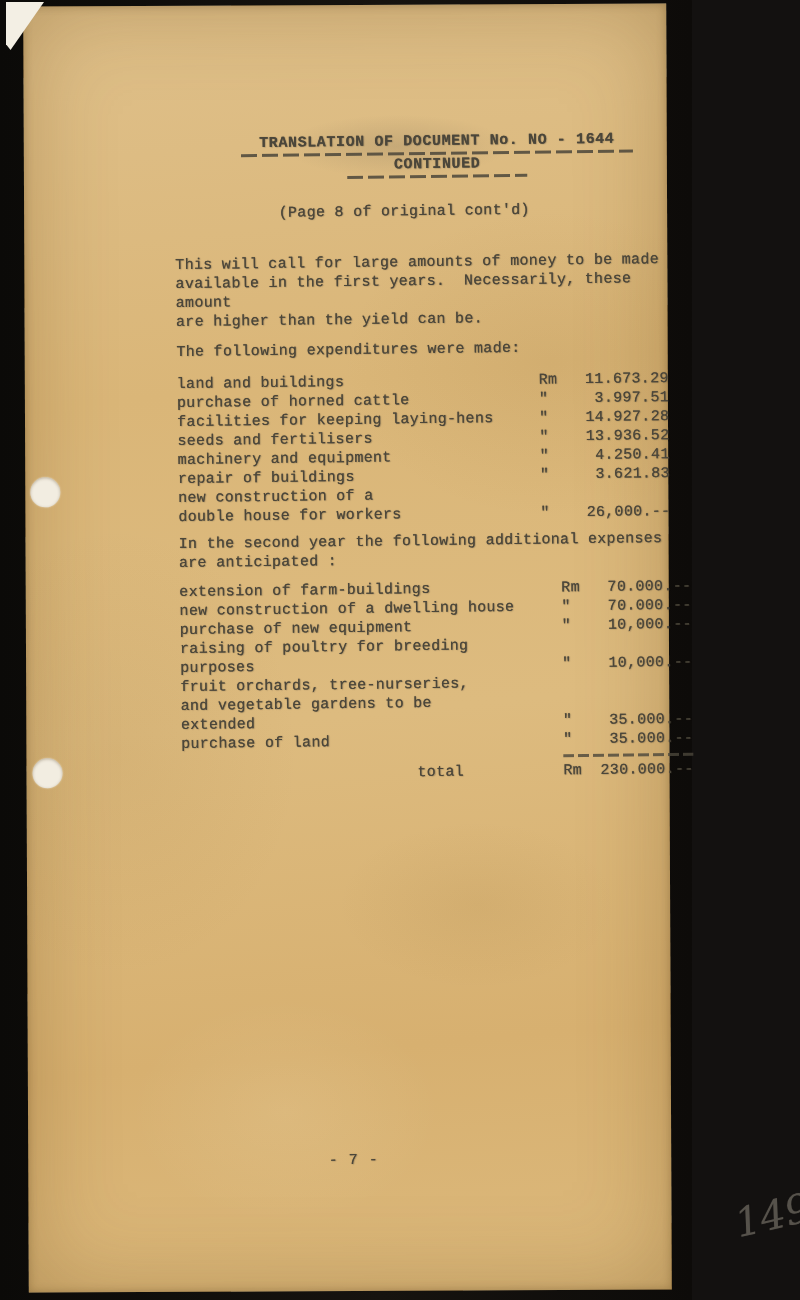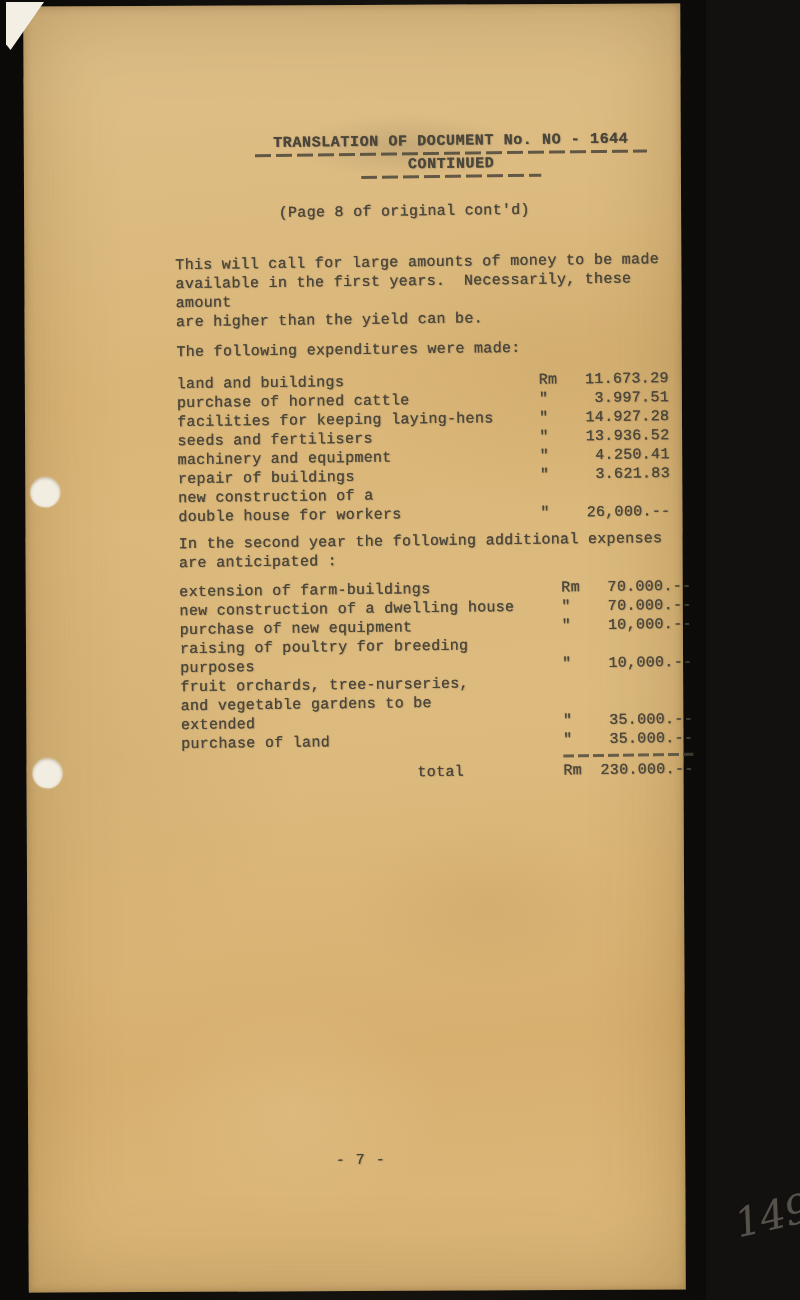--- a/index.html
+++ b/index.html
@@ -5,21 +5,20 @@
   html, body { margin:0; padding:0; }
   body {
     width:800px; height:1300px;
     background:#131110;
     overflow:hidden;
     font-family:"Liberation Mono","DejaVu Sans Mono",monospace;
   }
   .scan {
     position:relative; width:692px; height:1300px;
     background:linear-gradient(90deg,#0b0a08 0%,#16130f 55%,#0d0b09 100%);
-    padding-left:14px;
   }
   .sheet-corner {
     position:absolute; left:6px; top:2px; width:38px; height:48px;
     background:#f3efe4;
     clip-path:polygon(0 0,100% 0,12% 100%,0 88%);
     z-index:4;
   }
   .paper {
     position:absolute; left:26px; top:5px; right:23px; bottom:9px;
     transform:rotate(-0.25deg);

